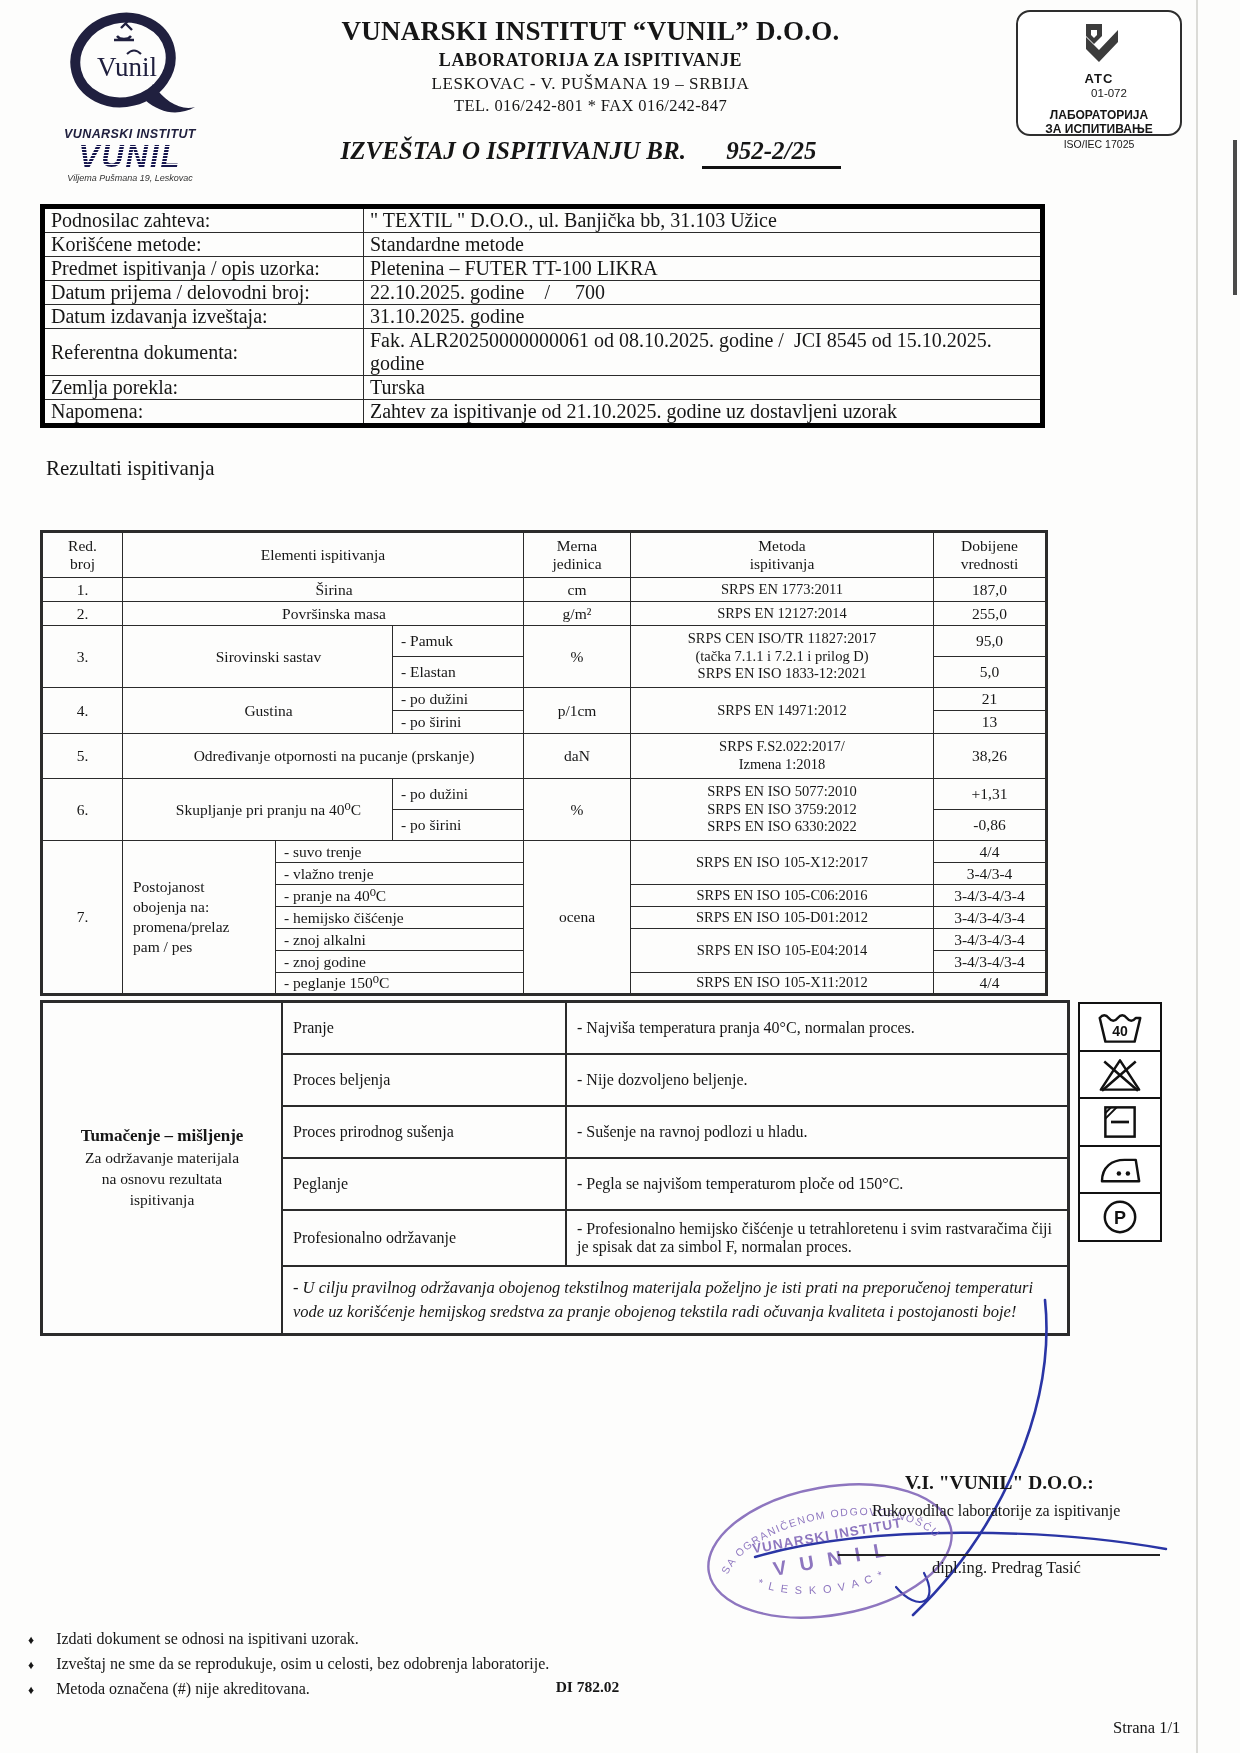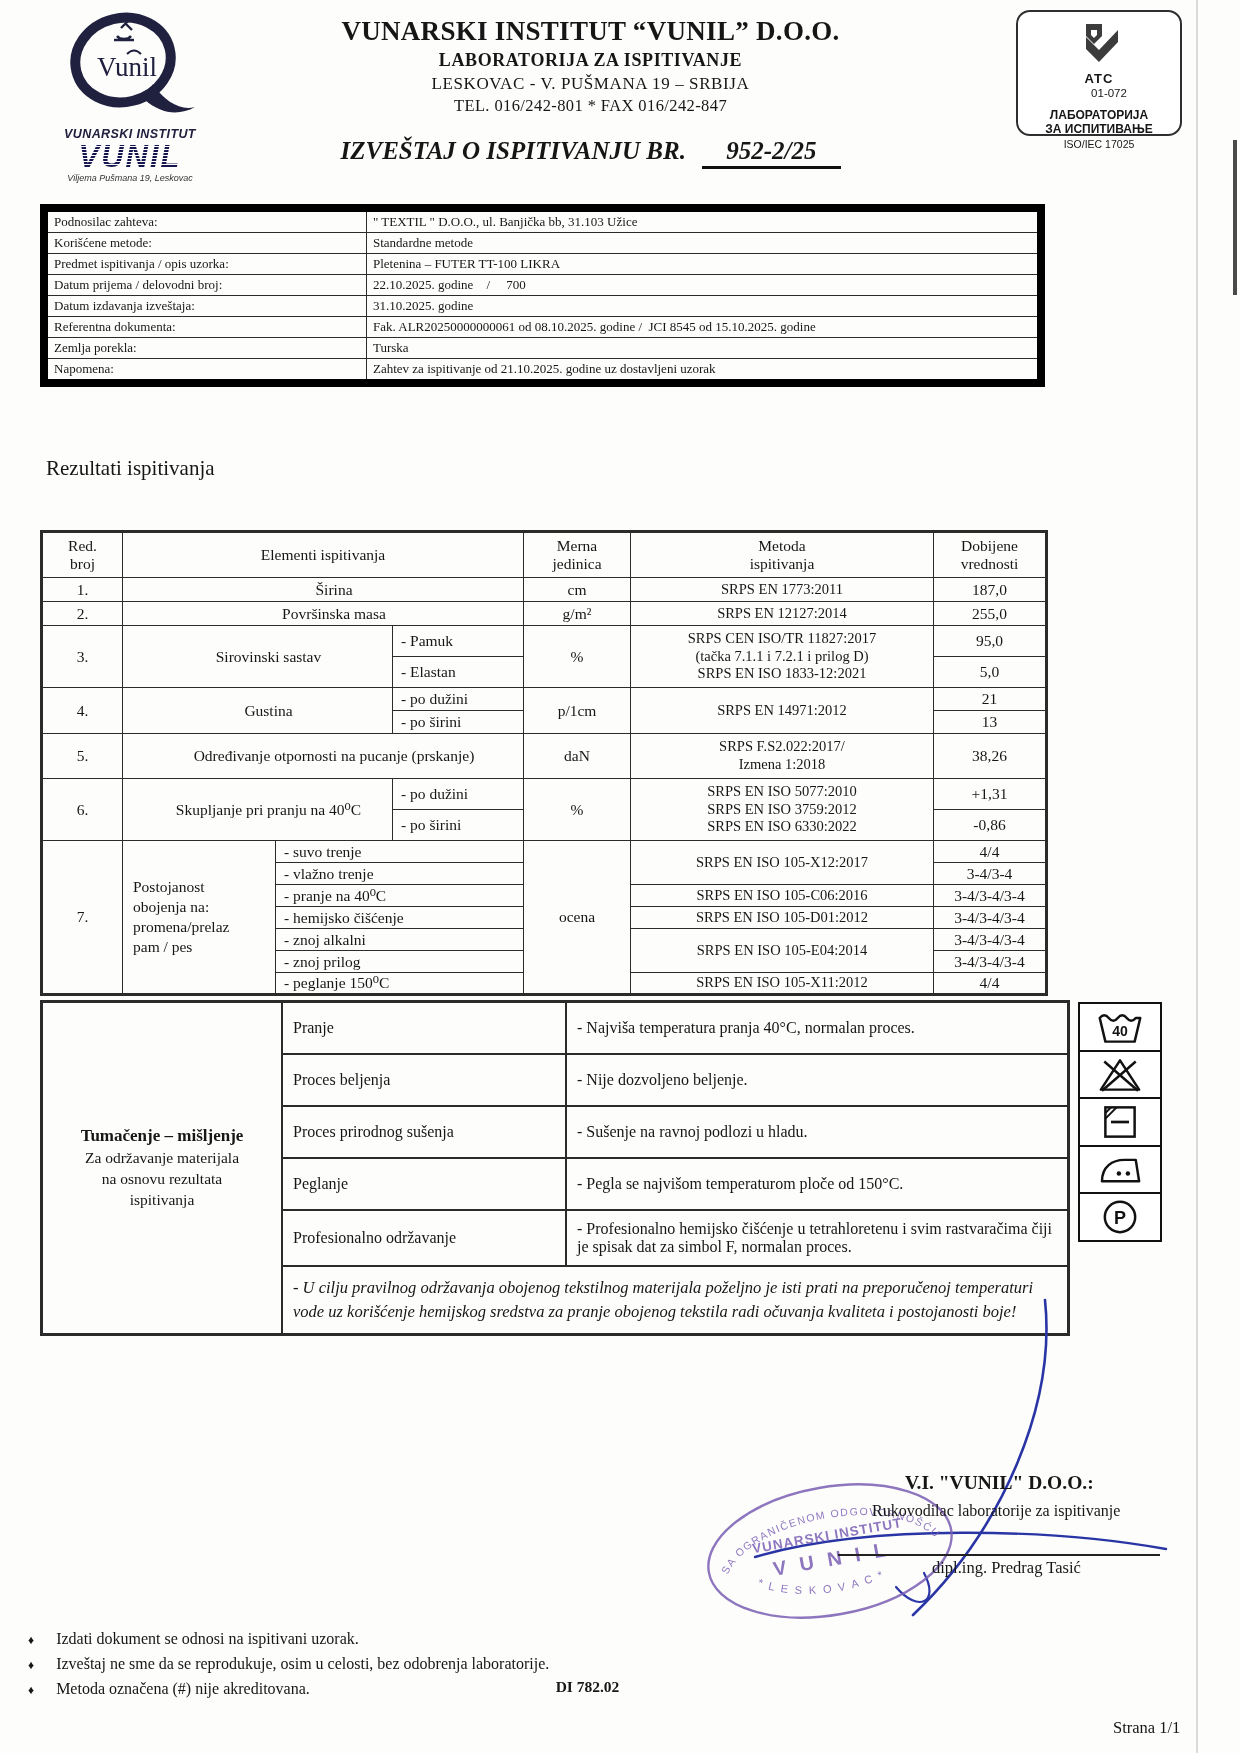--- a/index.html
+++ b/index.html
@@ -29,22 +29,22 @@
   .report-number{display:inline-block;border-bottom:3px solid #111;padding:0 24px 1px 24px;margin-left:10px;}
 
   .atc-badge{position:absolute;left:1016px;top:10px;width:166px;height:126px;border:2.5px solid #2e2e2e;border-radius:14px;
       text-align:center;font-family:"Liberation Sans","DejaVu Sans",sans-serif;box-sizing:border-box;padding-top:10px;background:#fff;}
   .atc-name{font-weight:bold;font-size:13px;letter-spacing:1px;margin-top:1px;}
   .atc-num{font-size:11.5px;margin-top:1px;padding-left:20px;}
   .atc-cyr{font-weight:bold;font-size:12px;line-height:1.2;margin-top:9px;}
   .atc-iso{font-size:10.5px;margin-top:1px;}
 
   
-  table.info{position:absolute;left:40px;top:204px;width:1005px;border-collapse:collapse;font-size:13px;
-      border:8px solid #000000;table-layout:fixed;}
+  table.info{position:absolute;left:40px;top:204px;width:1005px;border-collapse:collapse;font-size:20px;
+      border:5px solid #000000;table-layout:fixed;}
   table.info td{border:1.8px solid #2b2b2b;height:20px;padding:0 6px;overflow:hidden;}
   td.info-label{width:306px;padding-left:8px;}
   td.info-value{padding-left:14px;}
 
   
   .results-heading{position:absolute;left:46px;top:456px;font-size:21px;}
   table.results{position:absolute;left:40px;top:530px;width:1005px;border-collapse:collapse;font-size:15.5px;
       border:3px solid #2b2b2b;table-layout:fixed;text-align:center;}
   table.results th,table.results td{border:1.8px solid #2b2b2b;padding:0 4px;overflow:hidden;}
   table.results th{font-weight:normal;height:44px;font-size:15.5px;}
@@ -290,21 +290,21 @@
         <td colspan="2" class="cell-sub">- hemijsko čišćenje</td>
         <td class="method-cell">SRPS EN ISO 105-D01:2012</td>
         <td>3-4/3-4/3-4</td>
       </tr>
       <tr class="h-r7">
         <td colspan="2" class="cell-sub">- znoj alkalni</td>
         <td rowspan="2" class="method-cell">SRPS EN ISO 105-E04:2014</td>
         <td>3-4/3-4/3-4</td>
       </tr>
       <tr class="h-r7">
-        <td colspan="2" class="cell-sub">- znoj prilog</td>
+        <td colspan="2" class="cell-sub">- znoj godine</td>
         <td>3-4/3-4/3-4</td>
       </tr>
       <tr class="h-r7">
         <td colspan="2" class="cell-sub">- peglanje 150⁰C</td>
         <td class="method-cell">SRPS EN ISO 105-X11:2012</td>
         <td>4/4</td>
       </tr>
     </tbody>
   </table>
 

